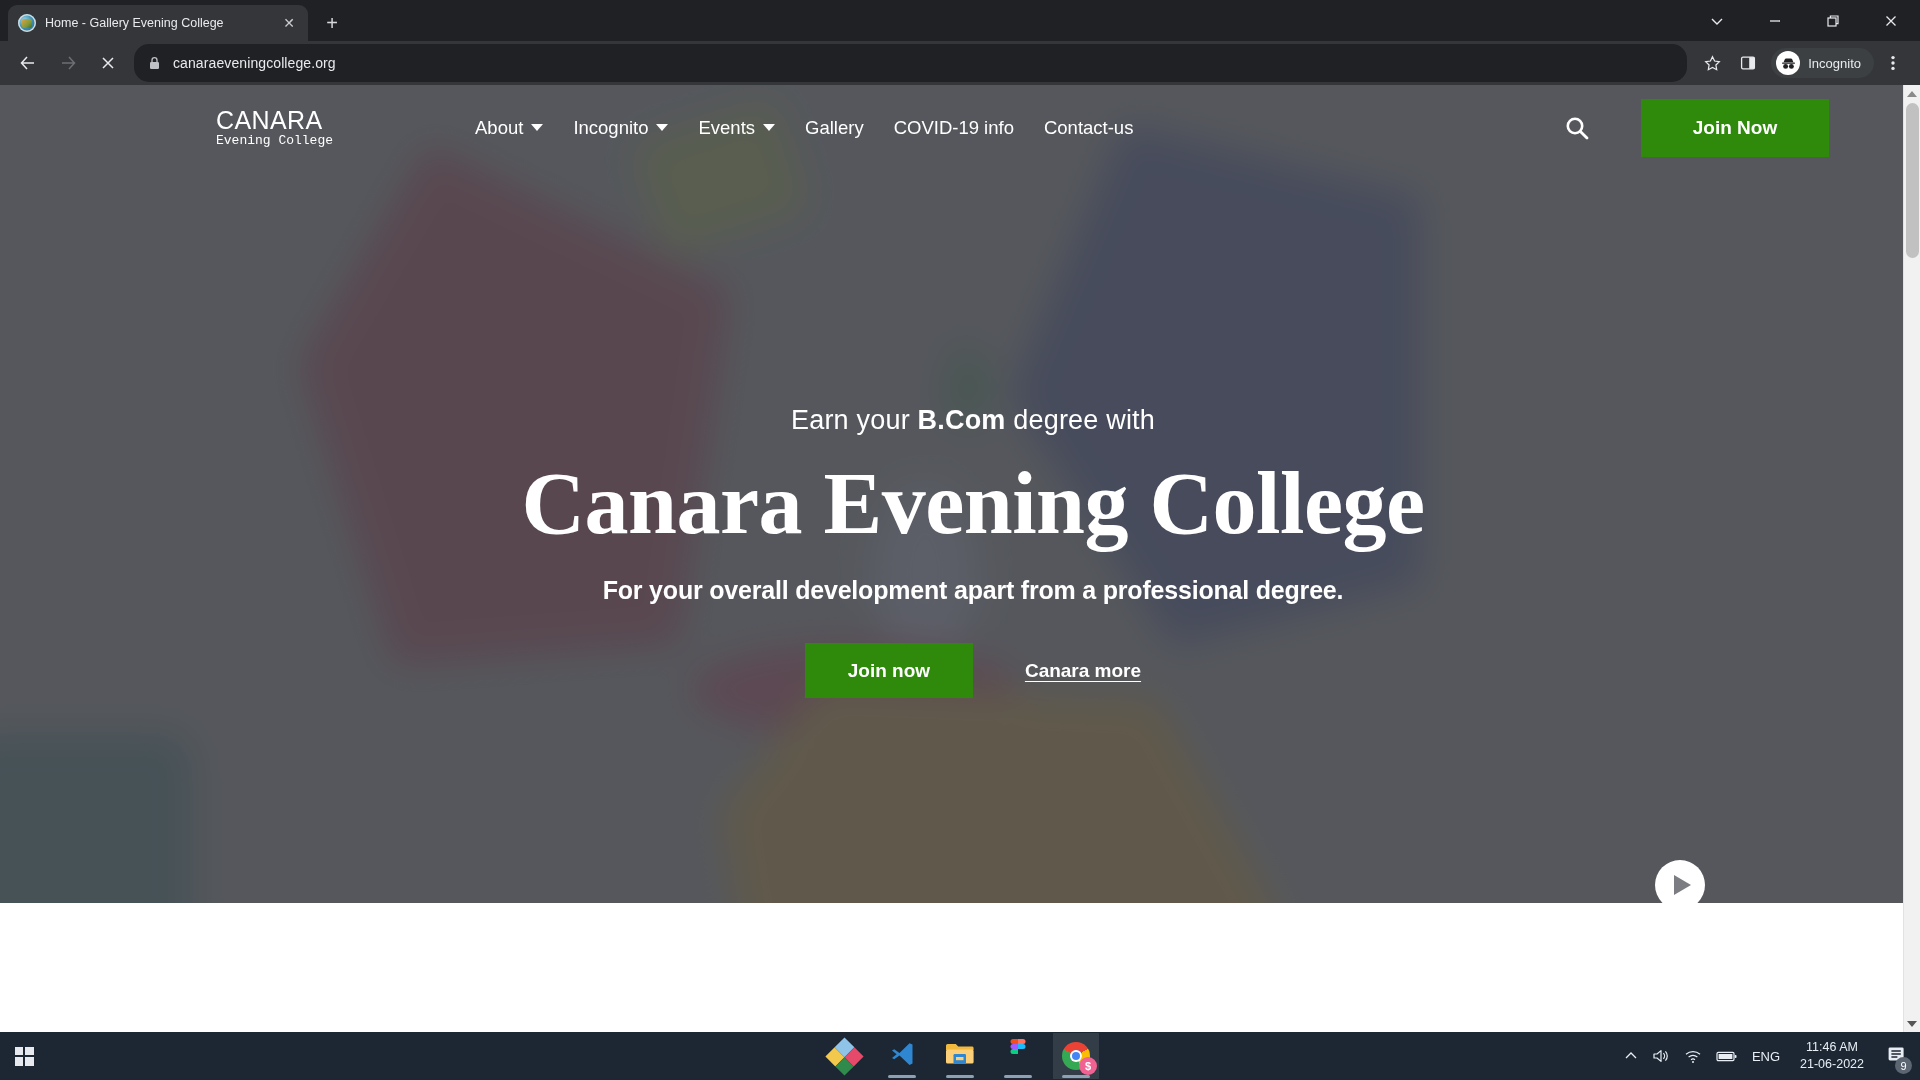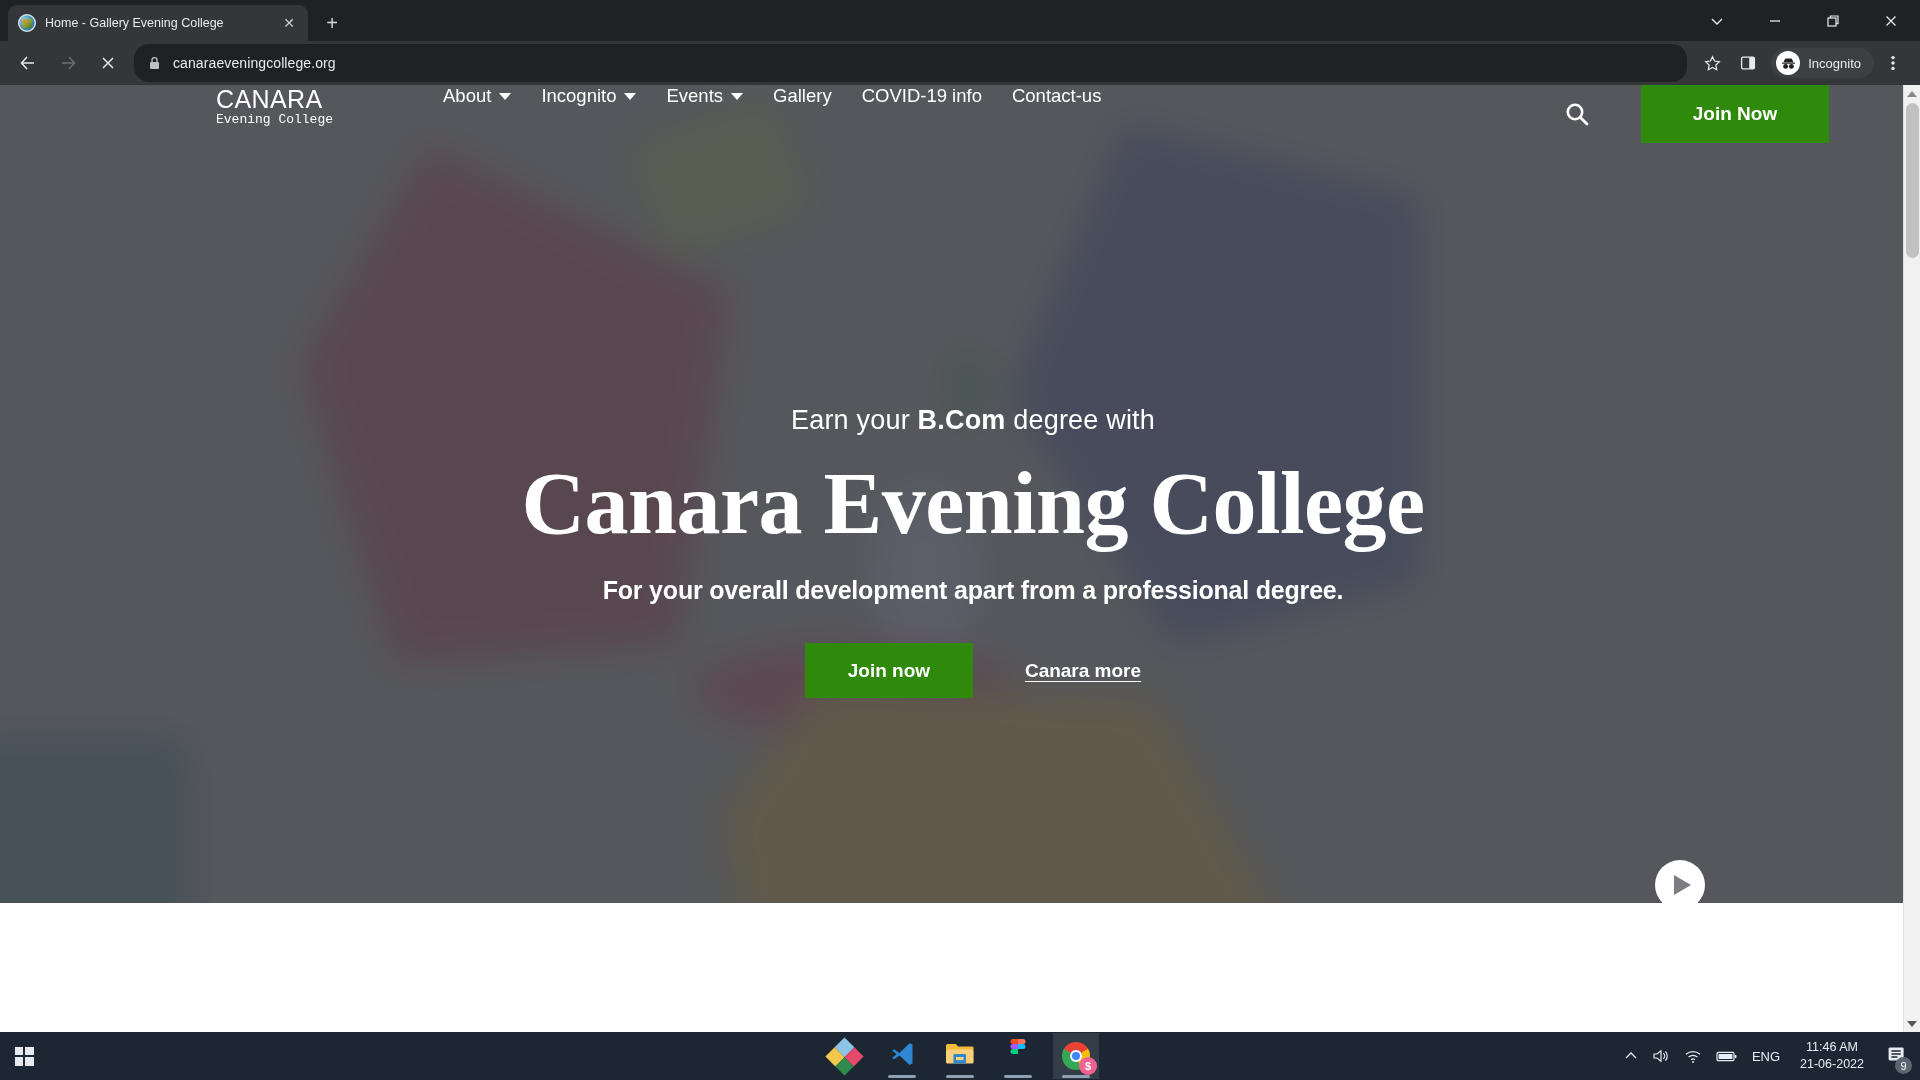--- a/index.html
+++ b/index.html
@@ -136,21 +136,21 @@
   }
   .b-rose {
     left: 690px; top: 560px; width: 330px; height: 90px;
     background: #8e2140; border-radius: 50%;
   }
   .hero-scrim { position: absolute; inset: 0; background: rgba(80,82,88,0.80); }
 
   
   .site-header {
     position: absolute; top: 0; left: 0; right: 0; height: 85px;
-    display: flex; align-items: flex-start; z-index: 5;
+    display: flex; align-items: center; z-index: 5; gap: 32px;
   }
   .brand { margin-left: 216px; line-height: 1.12; }
   .brand-main { color: #fff; font-size: 25px; letter-spacing: .4px; }
   .brand-sub  { color: #fff; font-size: 13px; font-family: Liberation Mono, monospace; }
   .nav {
     display: flex; align-items: center; gap: 30px; margin-left: 110px;
   }
   .nav-item {
     display: flex; align-items: center; gap: 8px;
     color: #fff; font-size: 18.5px; white-space: nowrap;

